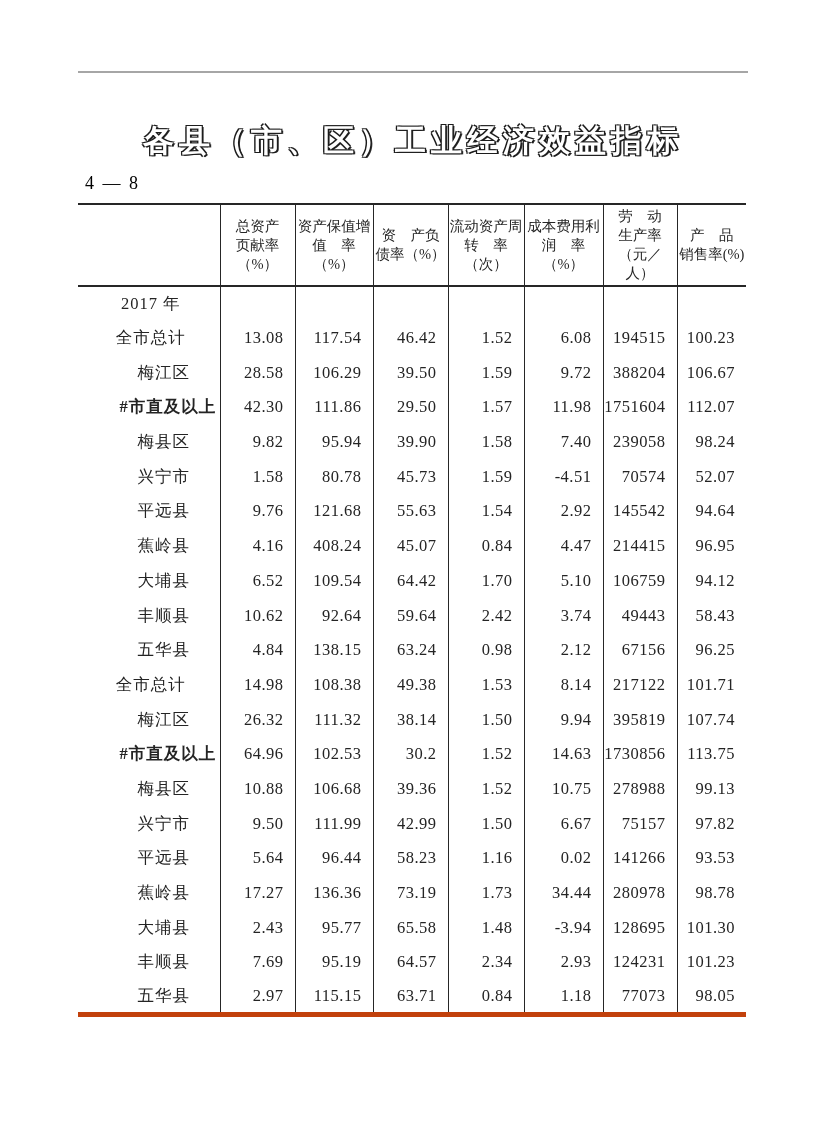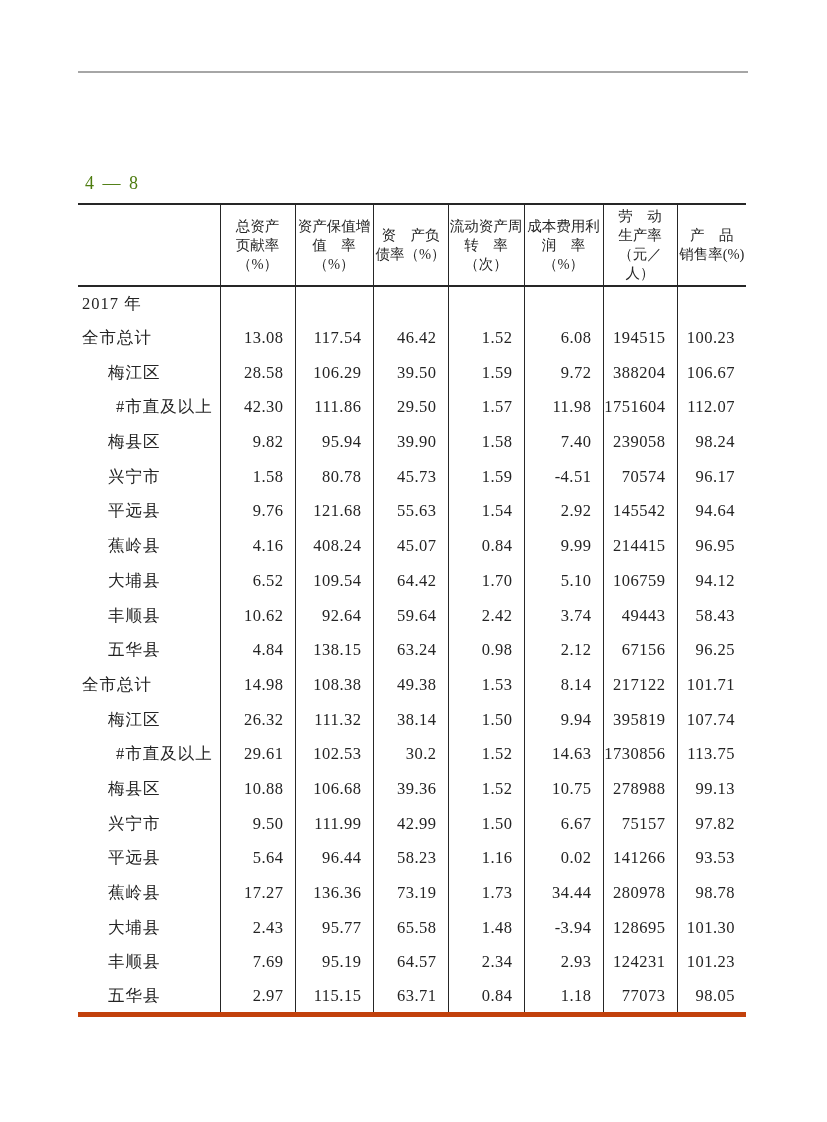--- a/index.html
+++ b/index.html
@@ -41,21 +41,21 @@
       -1.3px  1.3px 0 #1c1c1c,
        1.3px  1.3px 0 #1c1c1c,
        2px    1px   0 #3a3a3a;
   }
   .table-no {
     position: absolute;
     left: 85px;
     top: 173px;
     font-size: 18px;
     letter-spacing: 2px;
-    color: #4d7c0f;
+    color: #000000;
   }
   table.stats {
     position: absolute;
     left: 78px;
     top: 203px;
     width: 668px;
     table-layout: fixed;
     border-collapse: collapse;
     border-top: 2px solid #262626;
     border-bottom: 5px solid #c2410c;
@@ -82,35 +82,36 @@
   }
   thead th + th { border-left: 1px solid #262626; }
   tbody tr { height: 34.7px; }
   tbody td {
     vertical-align: middle;
     font-size: 16.5px;
     color: #242424;
     padding: 0;
   }
   tbody td + td { border-left: 1px solid #262626; }
-  td.label { text-align: left; padding-left: 4px; letter-spacing: 1px; }
+  td.label { text-align: center; padding-left: 4px; letter-spacing: 1px; }
   td.label.ind1 { padding-left: 30px; }
-  td.label.ind2 { padding-left: 38px; }
+  td.label.ind2 { padding-left: 38px; font-weight: bold; }
   td.num {
     text-align: right;
     padding-right: 11px;
     letter-spacing: 0.5px;
     font-variant-numeric: tabular-nums;
   }
 </style>
 </head>
 <body>
 
 <div class="page">
   <div class="top-rule"></div>
+  <h1 class="title">各县（市、区）工业经济效益指标</h1>
   <div class="table-no">4 — 8</div>
   <table class="stats">
     <colgroup>
       <col class="c0">
         <col class="c1">
         <col class="c2">
         <col class="c3">
       <col class="c4">
         <col class="c5">
         <col class="c6">
@@ -192,39 +193,39 @@
           <td class="num">98.24</td>
         </tr>
         <tr>
           <td class="label ind1">兴宁市</td>
           <td class="num">1.58</td>
           <td class="num">80.78</td>
           <td class="num">45.73</td>
           <td class="num">1.59</td>
           <td class="num">-4.51</td>
           <td class="num">70574</td>
-          <td class="num">96.17</td>
+          <td class="num">52.07</td>
         </tr>
         <tr>
           <td class="label ind1">平远县</td>
           <td class="num">9.76</td>
           <td class="num">121.68</td>
           <td class="num">55.63</td>
           <td class="num">1.54</td>
           <td class="num">2.92</td>
           <td class="num">145542</td>
           <td class="num">94.64</td>
         </tr>
         <tr>
           <td class="label ind1">蕉岭县</td>
           <td class="num">4.16</td>
           <td class="num">408.24</td>
           <td class="num">45.07</td>
           <td class="num">0.84</td>
-          <td class="num">9.99</td>
+          <td class="num">4.47</td>
           <td class="num">214415</td>
           <td class="num">96.95</td>
         </tr>
         <tr>
           <td class="label ind1">大埔县</td>
           <td class="num">6.52</td>
           <td class="num">109.54</td>
           <td class="num">64.42</td>
           <td class="num">1.70</td>
           <td class="num">5.10</td>
@@ -266,21 +267,21 @@
           <td class="num">26.32</td>
           <td class="num">111.32</td>
           <td class="num">38.14</td>
           <td class="num">1.50</td>
           <td class="num">9.94</td>
           <td class="num">395819</td>
           <td class="num">107.74</td>
         </tr>
         <tr>
           <td class="label ind2">#市直及以上</td>
-          <td class="num">29.61</td>
+          <td class="num">64.96</td>
           <td class="num">102.53</td>
           <td class="num">30.2</td>
           <td class="num">1.52</td>
           <td class="num">14.63</td>
           <td class="num">1730856</td>
           <td class="num">113.75</td>
         </tr>
         <tr>
           <td class="label ind1">梅县区</td>
           <td class="num">10.88</td>

